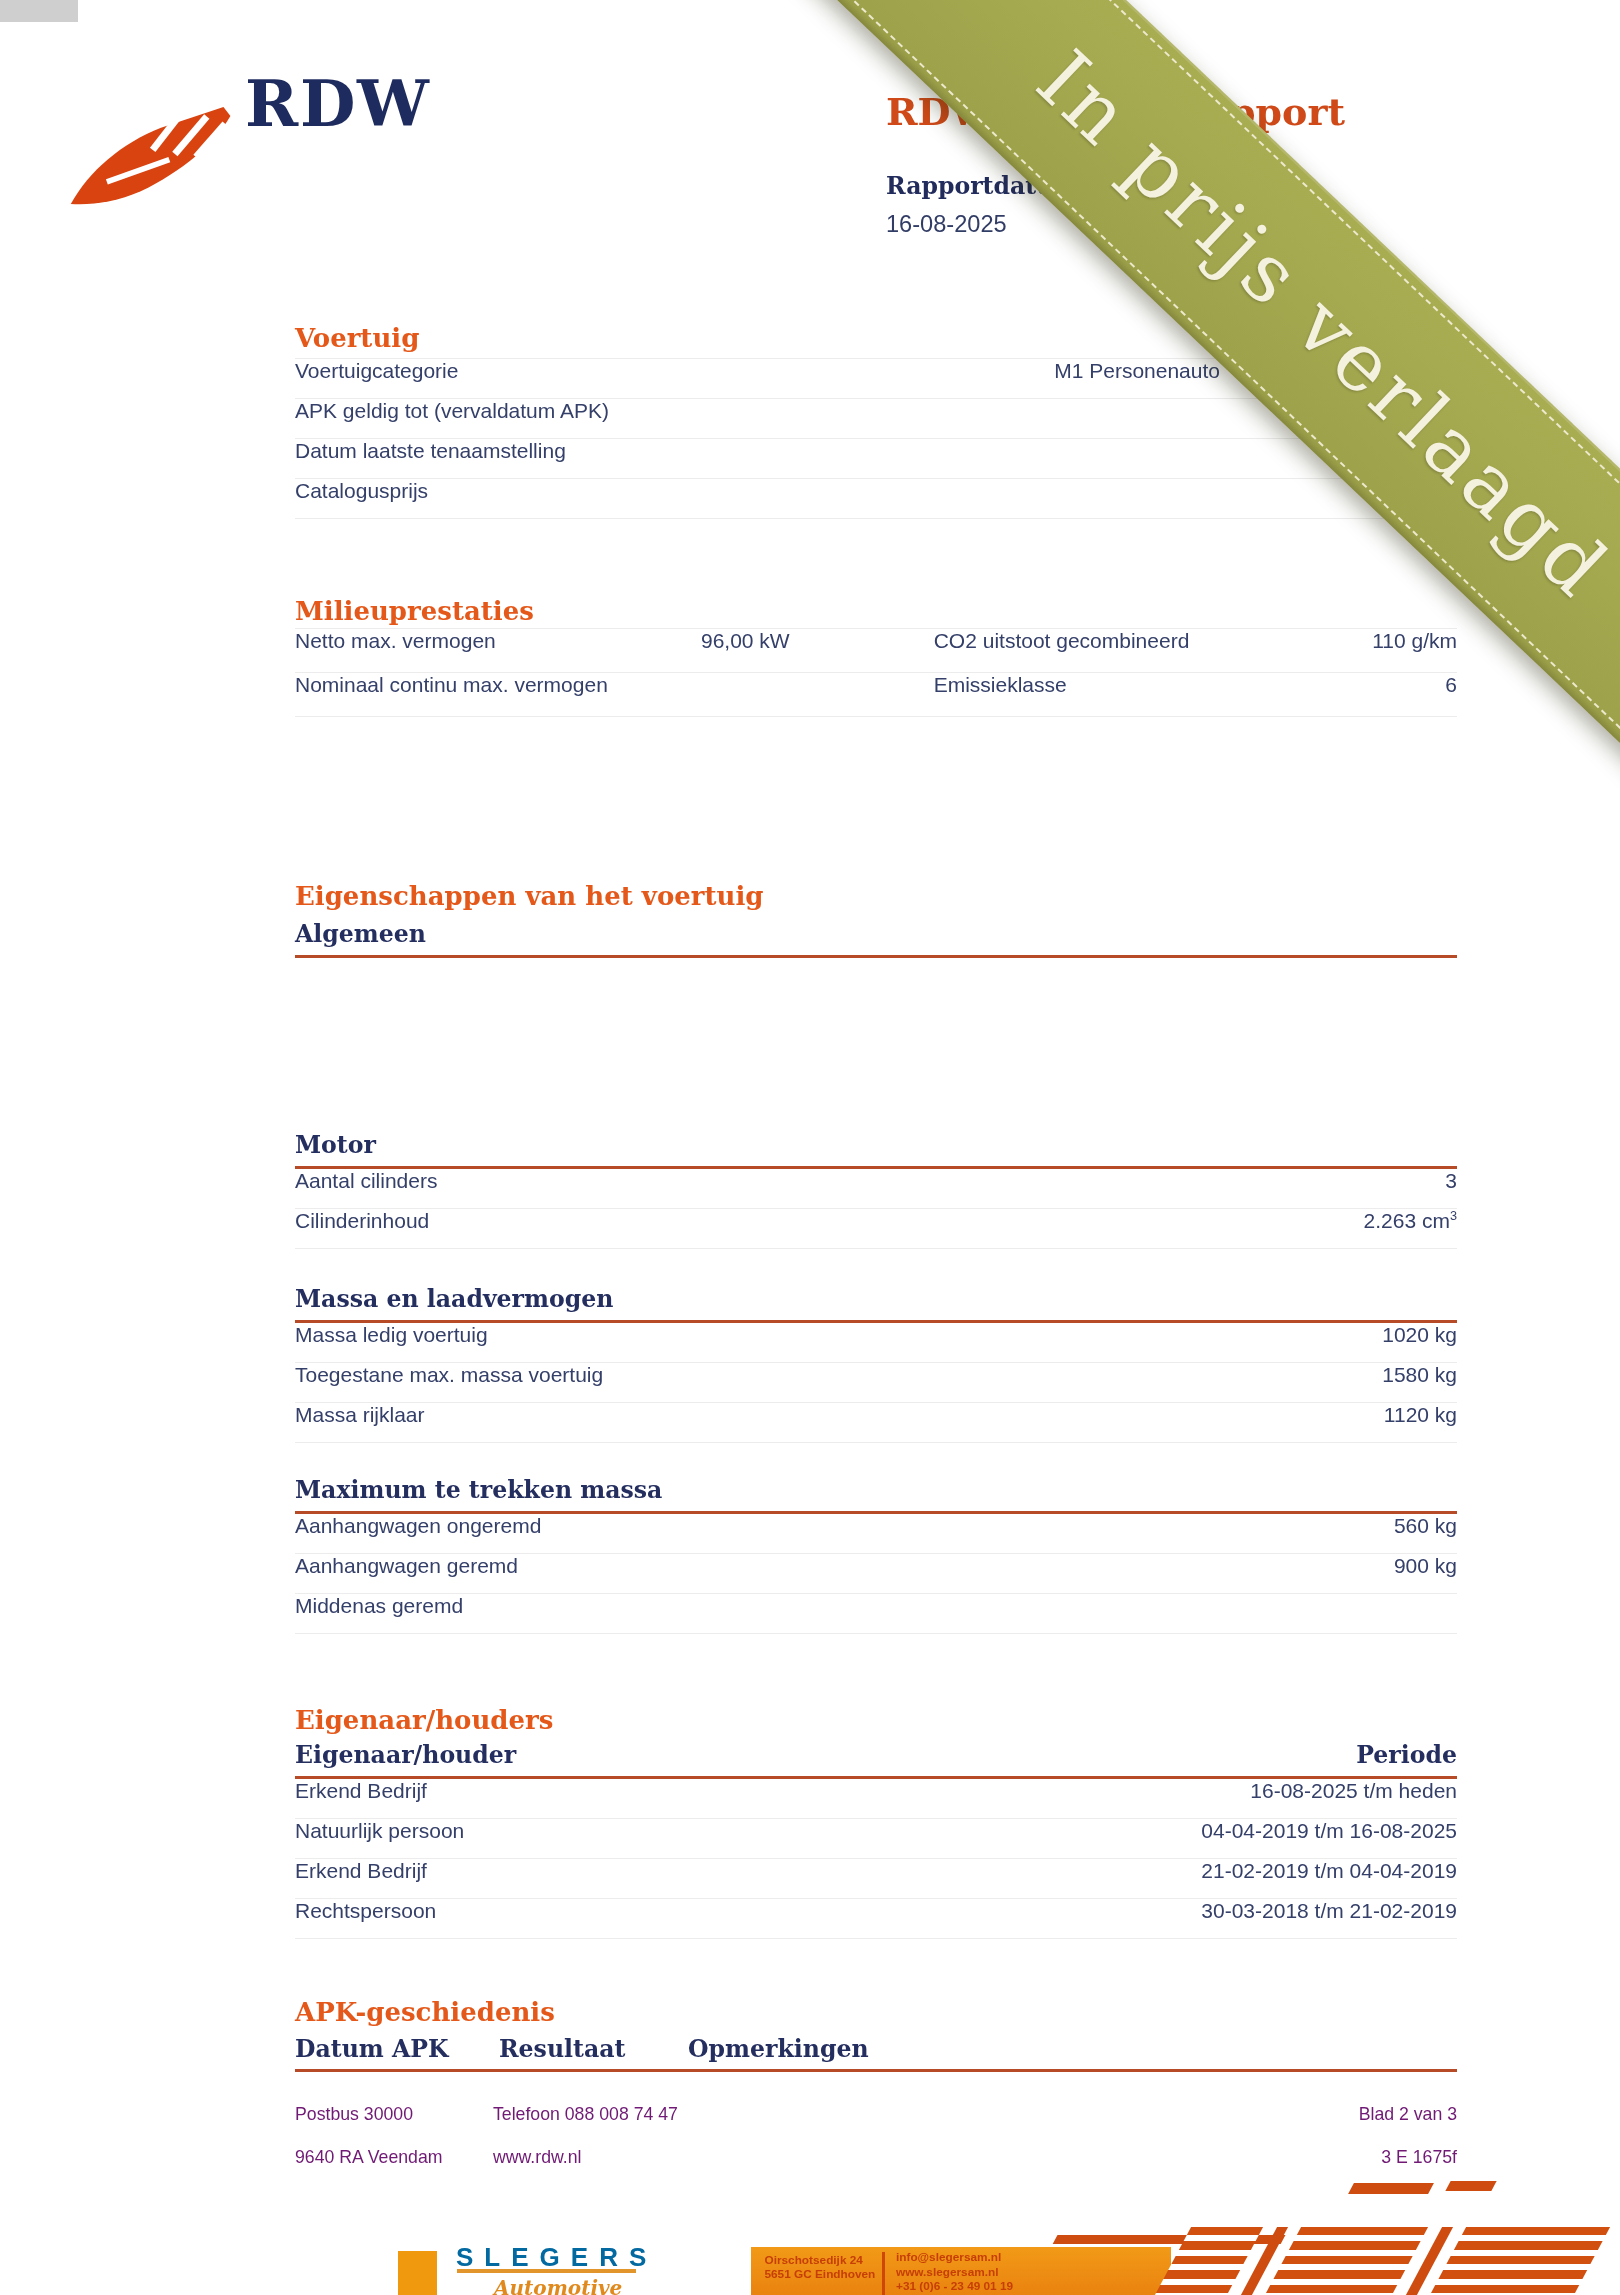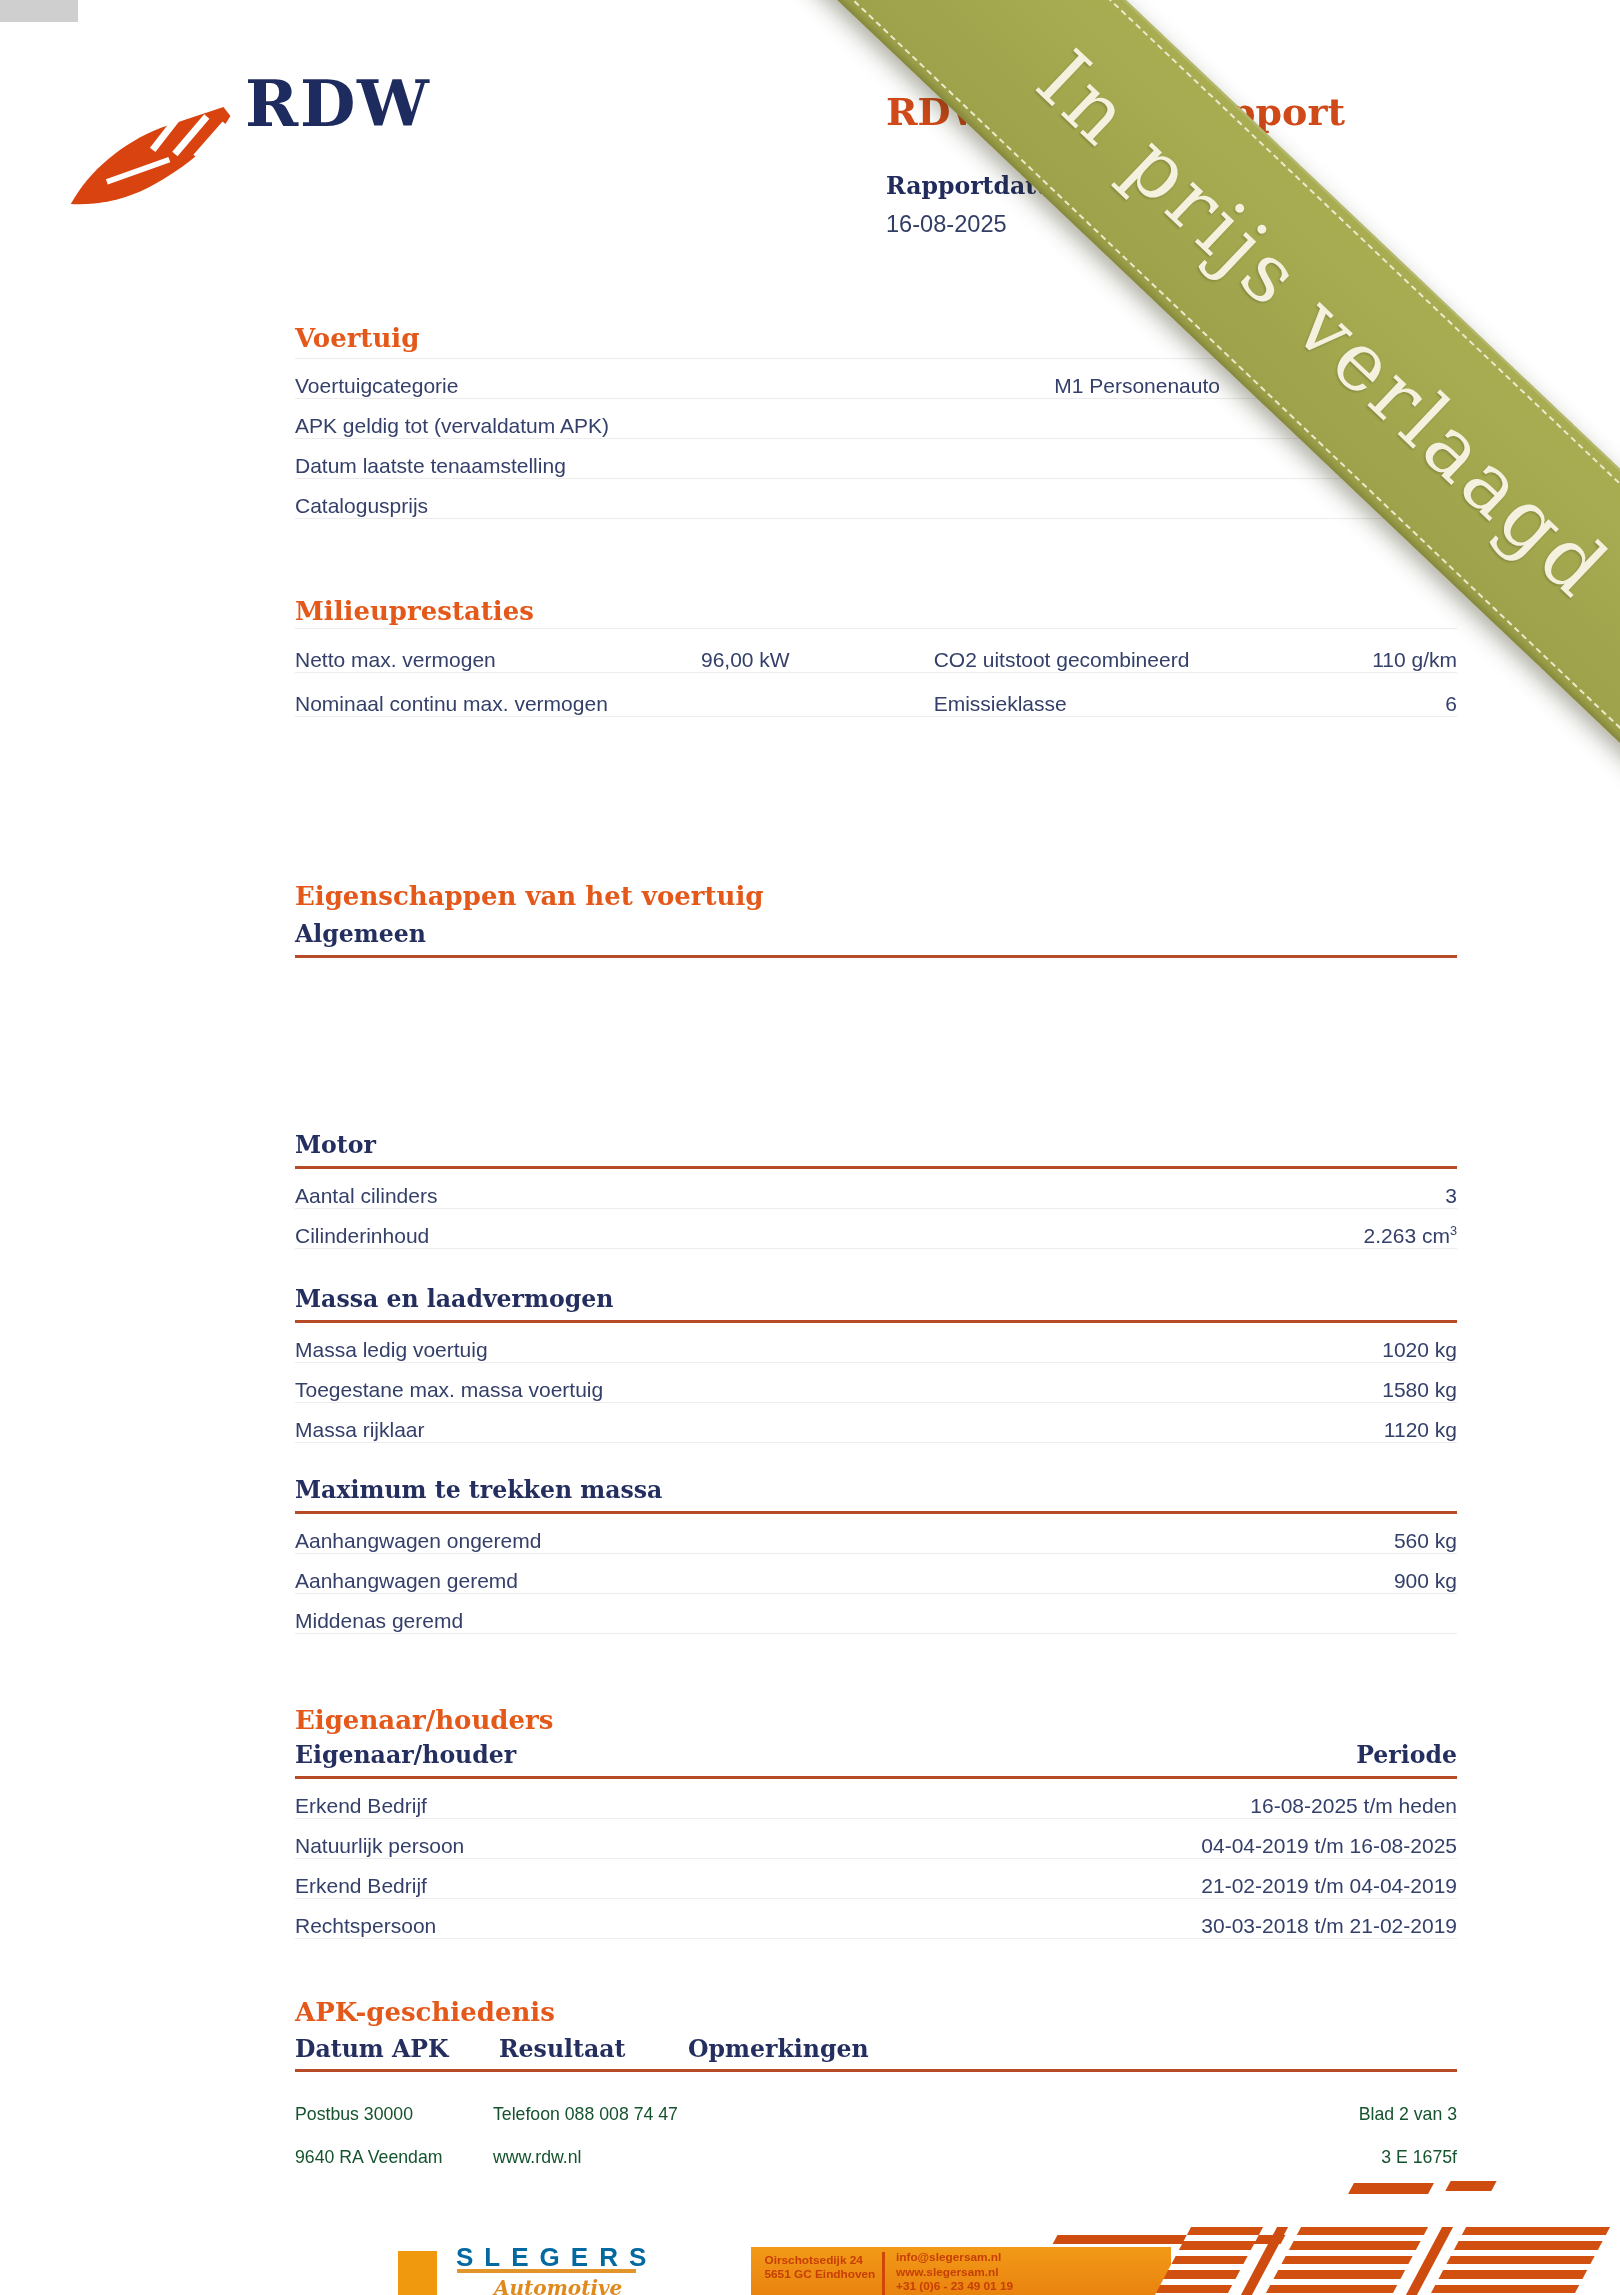--- a/index.html
+++ b/index.html
@@ -15,40 +15,40 @@
   .doc-title{left:886px;top:89px;font-family:"DejaVu Serif",serif;font-weight:bold;
              font-size:38px;color:#cf4a18;}
   .rpt-label{left:886px;top:172px;font-family:"DejaVu Serif",serif;font-weight:bold;
              font-size:23.6px;color:#222c5c;}
   .rpt-date{left:886px;top:211px;font-size:23.6px;color:#323d66;}
   
   .sec-head{font-family:"DejaVu Serif",serif;font-weight:bold;font-size:26px;color:#e4581a;}
   .sub-head{font-family:"DejaVu Serif",serif;font-weight:bold;font-size:23.6px;color:#242e5f;}
   .tbl{left:295px;width:1162px;}
   .rows{border-top:1.7px solid #ececec;}
-  .trow{height:39px;border-bottom:1.7px solid #ececec;display:flex;align-items:flex-end;
+  .trow{height:39px;border-bottom:1.7px solid #ececec;display:flex;align-items:flex-start;
         justify-content:space-between;font-size:21px;color:#35406a;gap:20px;}
   .rule{height:3.4px;background:#b84b27;}
   sup{font-size:12.7px;}
   
   .v-val{margin-right:237px;}
   
   .mrow{height:43px;justify-content:flex-start;}
   .mpair{display:flex;justify-content:space-between;align-items:center;}
   .mleft{width:501px;}
   .mright{width:530px;margin-left:124px;}
   
   .eig-head{display:flex;justify-content:space-between;align-items:baseline;}
   
   .apk-cols{position:relative;height:34px;}
   .apk-c1{left:0;top:0;}
   .apk-c2{left:204px;top:0;}
   .apk-c3{left:393px;top:0;}
   
-  .foot-row{left:295px;width:1162px;display:flex;font-size:17.7px;color:#14532d;}
+  .foot-row{left:295px;width:1162px;display:flex;font-size:17.7px;color:#701a75;}
   .foot-c1{width:198px;}
   .foot-c2{flex:1;}
   .foot-c3{text-align:right;}
   
   .dealer-square{left:398px;top:2251px;width:39px;height:45px;background:#f0990f;}
   .dealer-name{left:456px;top:2242px;font-weight:bold;font-size:26px;letter-spacing:11px;
                color:#0369a1;}
   .dealer-underline{left:457px;top:2269px;width:179px;height:4.2px;background:#e2952b;}
   .dealer-tagline{left:494px;top:2276px;font-family:"DejaVu Serif",serif;font-style:italic;
                   font-weight:bold;font-size:20px;color:#e08a1e;}

